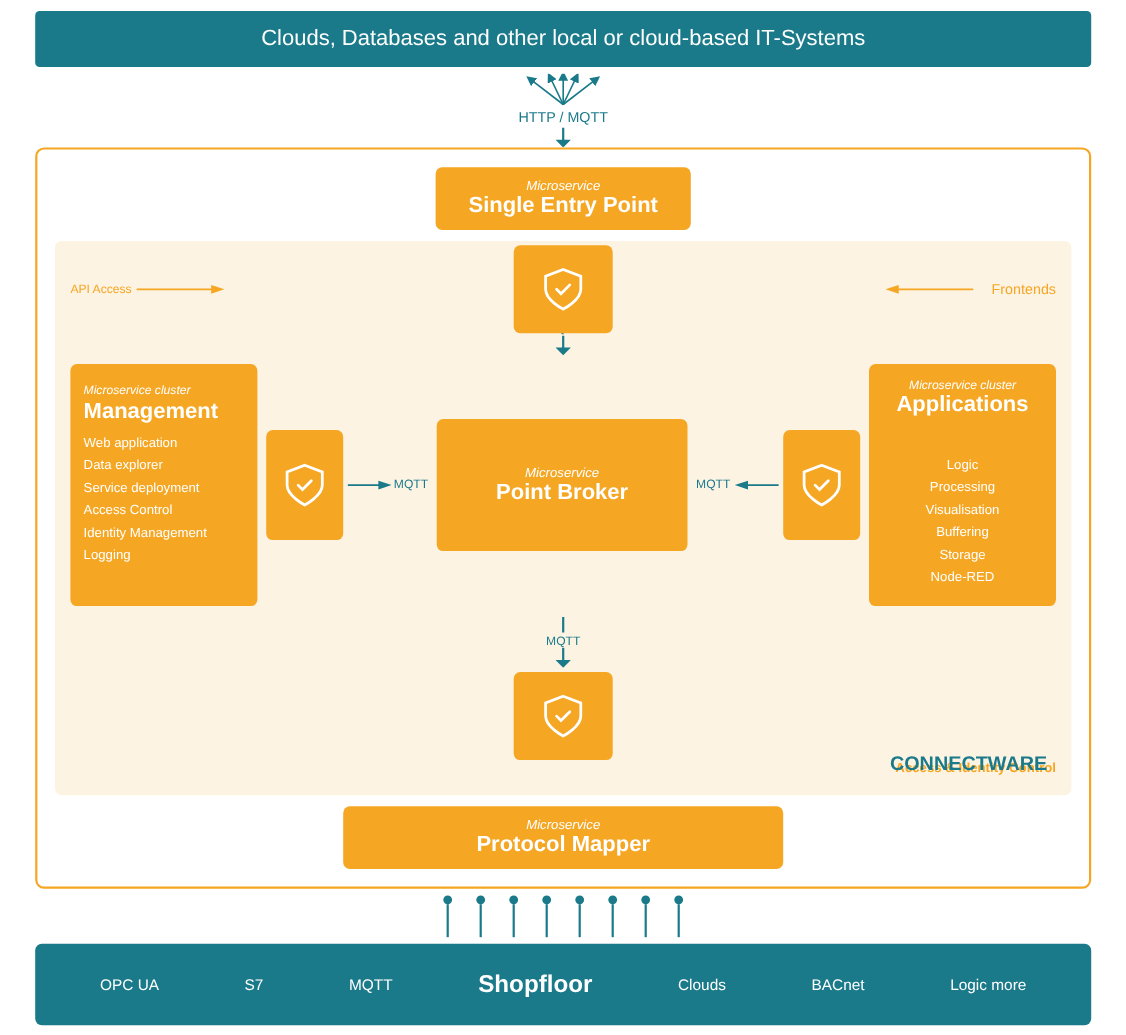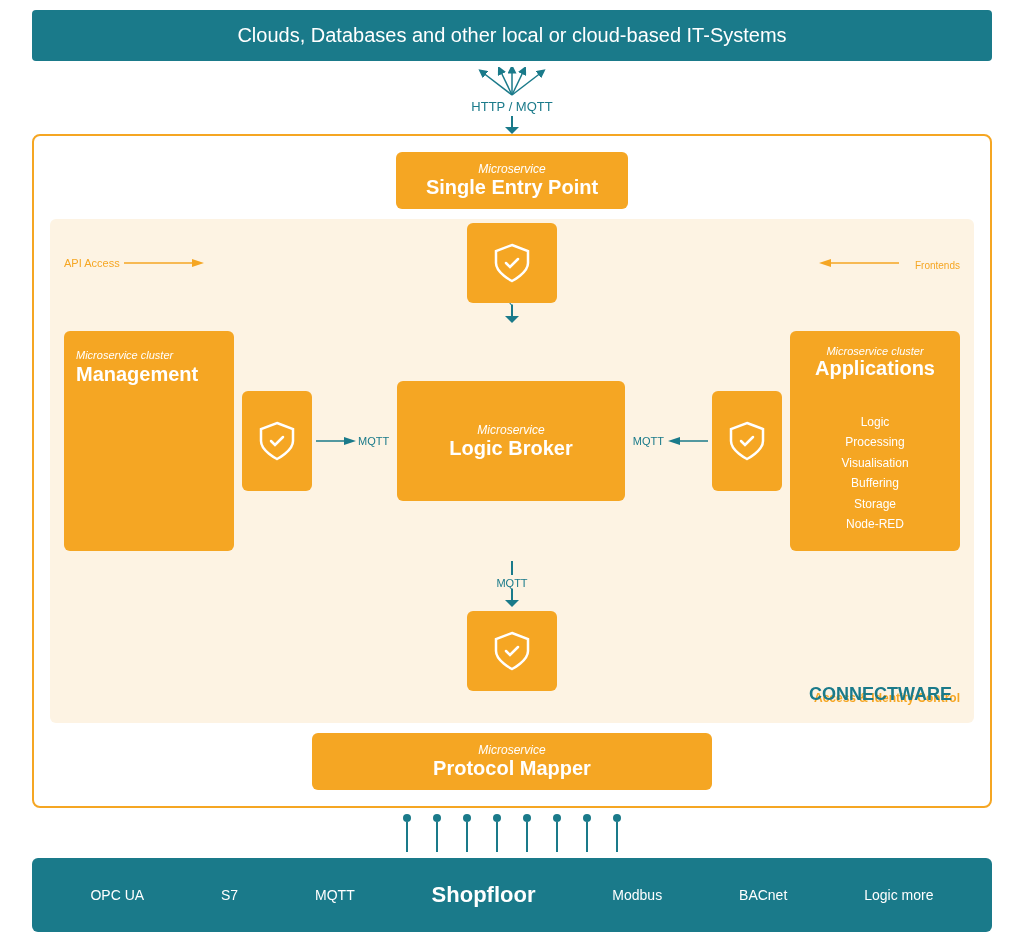--- a/index.html
+++ b/index.html
@@ -322,24 +322,24 @@
       gap: 4px;
       color: #f5a623;
       font-size: 11px;
     }
     .frontends-arrow {
       position: absolute;
       right: 0;
       top: 50%;
       transform: translateY(-50%);
       display: flex;
-      align-items: flex-end;
+      align-items: flex-start;
       gap: 16px;
       color: #f5a623;
-      font-size: 10px;
+      font-size: 13px;
     }
   </style>
 </head>
 <body>
 
 <div class="diagram-container">
 
   <div class="top-banner">
     <span>Clouds, Databases and other local or cloud-based IT-Systems</span>
   </div>
@@ -411,20 +411,28 @@
             <polygon points="0,11 7,18 14,11" fill="#1a7a8a"></polygon>
           </svg>
         </div>
       </div>
 
       <div class="middle-row">
 
         <div class="cluster-box">
           <span class="cluster-label">Microservice cluster</span>
           <div class="cluster-title">Management</div>
+          <div class="cluster-items">
+            <div>Web application</div>
+            <div>Data explorer</div>
+            <div>Service deployment</div>
+            <div>Access Control</div>
+            <div>Identity Management</div>
+            <div>Logging</div>
+          </div>
         </div>
 
         <div style="display:flex;flex-direction:row;align-items:center;gap:4px;">
           <div class="side-shield">
             <svg class="shield-icon-svg" viewBox="0 0 36 40">
               <path d="M18 2 L34 8 L34 20 C34 30 18 38 18 38 C18 38 2 30 2 20 L2 8 Z" fill="none" stroke="white" stroke-width="2.5"></path>
               <path d="M12 20 L16 24 L24 16" stroke="white" stroke-width="2.5" fill="none" stroke-linecap="round"></path>
             </svg>
           </div>
 
@@ -432,21 +440,21 @@
             <svg width="40" height="16" viewBox="0 0 40 16">
               <line x1="0" y1="8" x2="32" y2="8" stroke="#1a7a8a" stroke-width="1.5"></line>
               <polygon points="28,4 40,8 28,12" fill="#1a7a8a"></polygon>
             </svg>
             <span class="mqtt-label-h">MQTT</span>
           </div>
         </div>
 
         <div class="data-broker-box">
           <div class="micro-label">Microservice</div>
-          <div class="title">Logic Broker</div>
+          <div class="title">Point Broker</div>
         </div>
 
         <div style="display:flex;flex-direction:row;align-items:center;gap:4px;">
           <span class="mqtt-label-h">MQTT</span>
           <svg width="40" height="16" viewBox="0 0 40 16">
             <line x1="40" y1="8" x2="8" y2="8" stroke="#1a7a8a" stroke-width="1.5"></line>
             <polygon points="12,4 0,8 12,12" fill="#1a7a8a"></polygon>
           </svg>
           <div class="side-shield">
             <svg class="shield-icon-svg" viewBox="0 0 36 40">
@@ -539,18 +547,18 @@
       <div class="connector-dot"></div>
       <div class="connector-bar"></div>
     </div>
   </div>
 
   <div class="protocol-bar">
     <span class="protocol-item">OPC UA</span>
     <span class="protocol-item">S7</span>
     <span class="protocol-item">MQTT</span>
     <span class="protocol-item highlighted">Shopfloor</span>
-    <span class="protocol-item">Modbus</span>
+    <span class="protocol-item">Clouds</span>
     <span class="protocol-item">BACnet</span>
     <span class="protocol-item">Logic more</span>
   </div>
 
 </div>
 
 </body></html>

